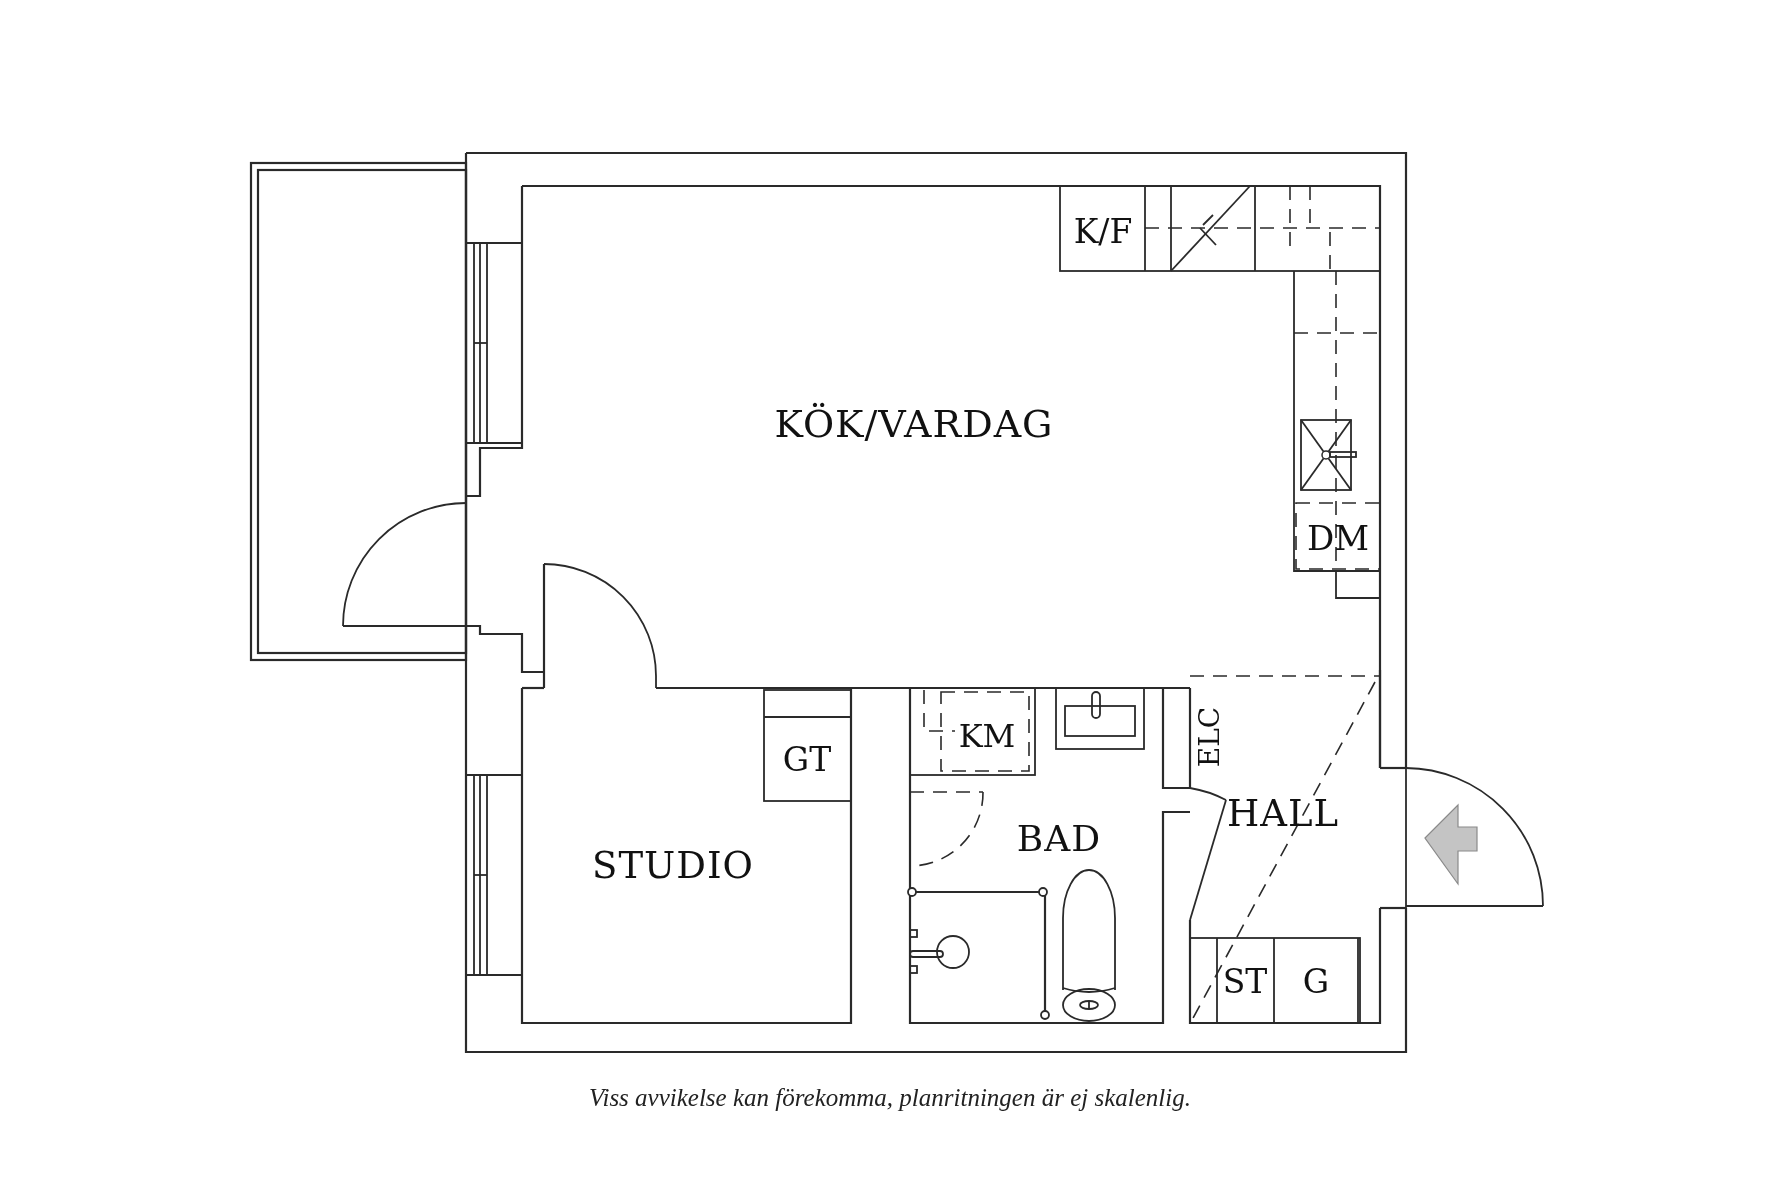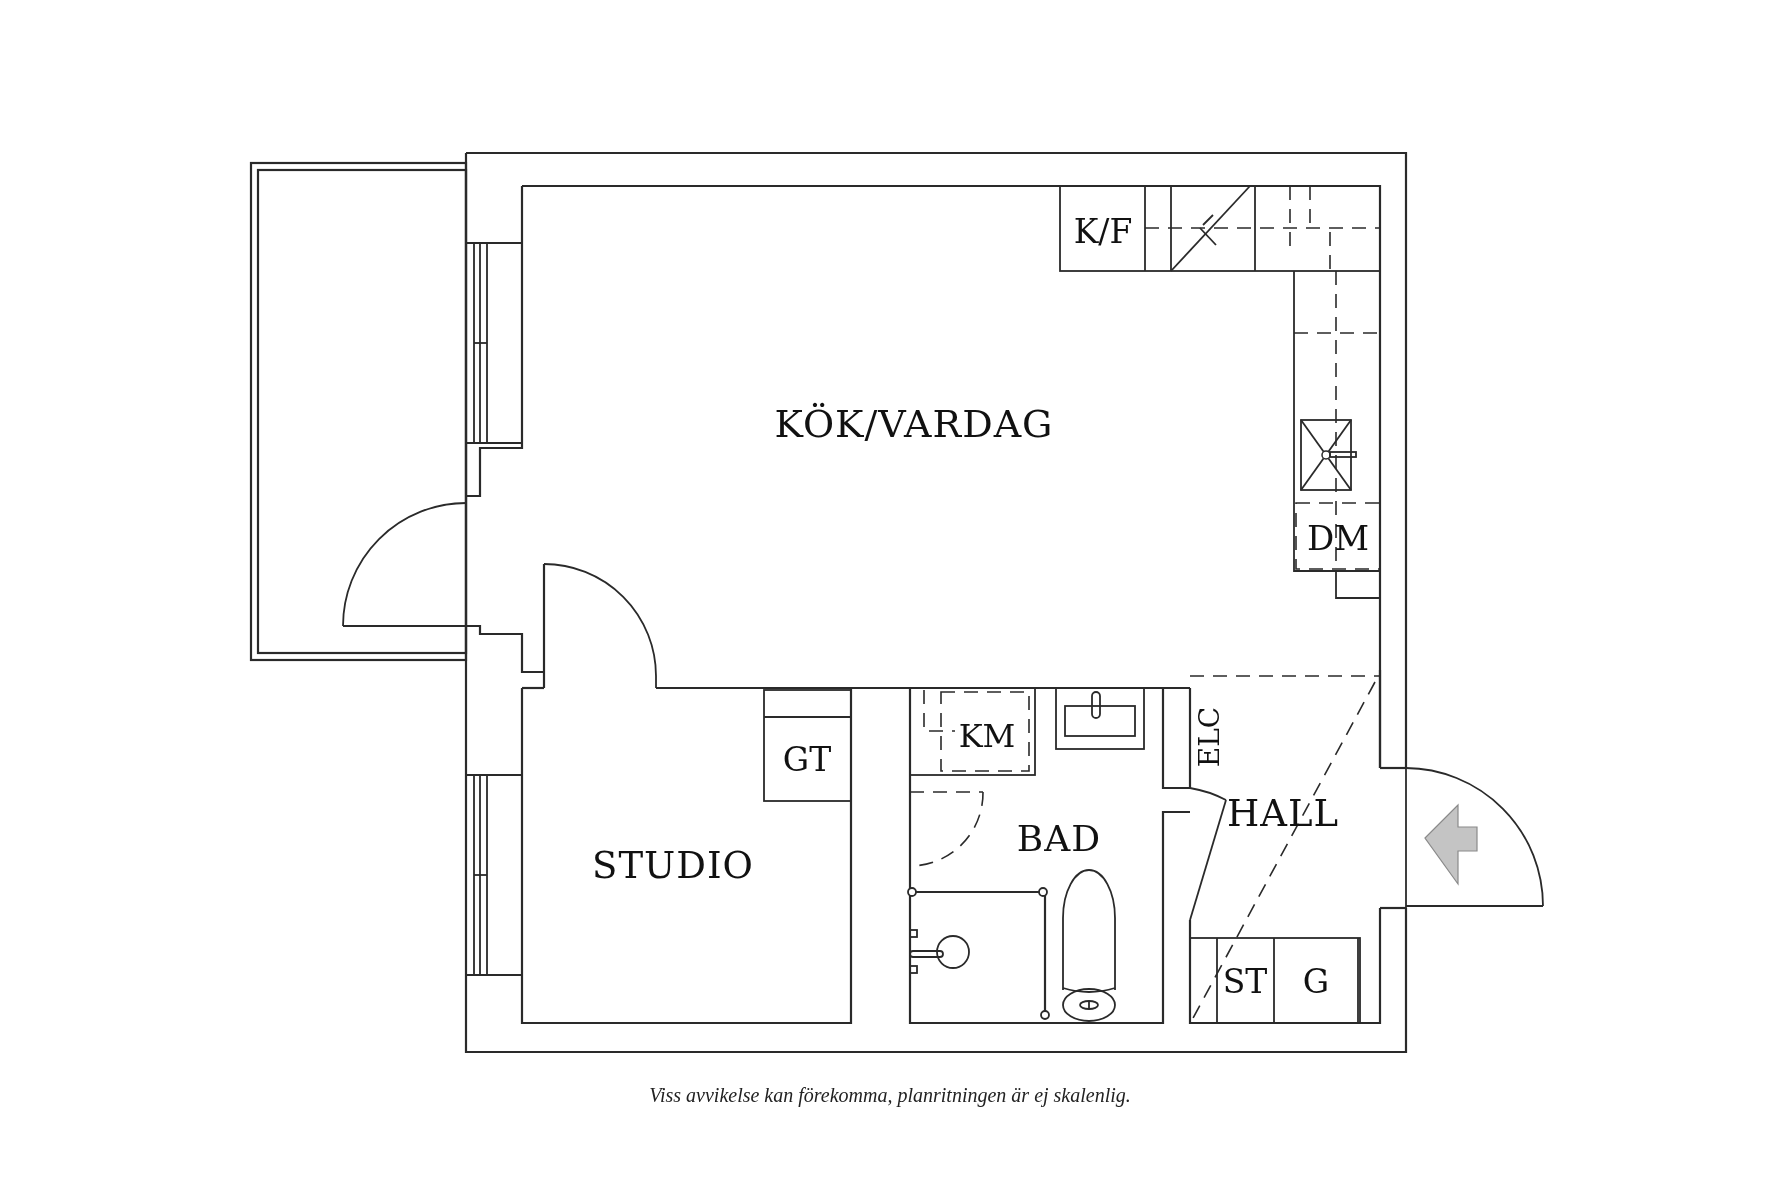--- a/index.html
+++ b/index.html
@@ -4,21 +4,21 @@
 <style>
   html, body { margin: 0; padding: 0; background: #ffffff; }
   body { width: 1780px; height: 1187px; position: relative; overflow: hidden; }
   #plan { position: absolute; left: 0; top: 0; width: 1780px; height: 1187px; }
   .wall { fill: none; stroke: #2a2a2a; stroke-width: 2.2; }
   .thin { fill: none; stroke: #2a2a2a; stroke-width: 1.8; }
   .dash { fill: none; stroke: #2a2a2a; stroke-width: 1.6; stroke-dasharray: 14 9; }
   .room-label { font-family: "DejaVu Serif", "Liberation Serif", serif; fill: #111; letter-spacing: 1px; }
   .fixture-label { font-family: "DejaVu Serif", "Liberation Serif", serif; fill: #111; }
   .caption { position: absolute; left: 0; width: 1780px; top: 1084px; text-align: center;
-             font-family: "Liberation Serif", "DejaVu Serif", serif; font-style: italic; font-size: 20px; color: #222; }
+             font-family: "Liberation Serif", "DejaVu Serif", serif; font-style: italic; font-size: 25px; color: #222; }
   .arrow { fill: #c4c4c4; stroke: #8a8a8a; stroke-width: 1.2; }
 </style>
 </head>
 <body>
 
 <svg id="plan" viewBox="0 0 1780 1187" xmlns="http://www.w3.org/2000/svg">
 
   <g>
     <rect x="251" y="163" width="215" height="497" class="wall"></rect>
     <rect x="258" y="170" width="208" height="483" class="wall"></rect>

